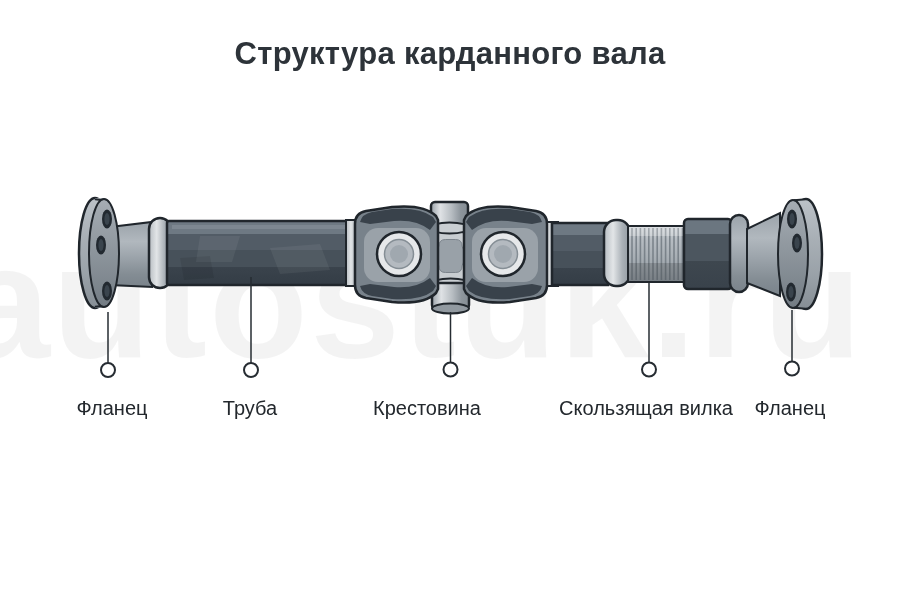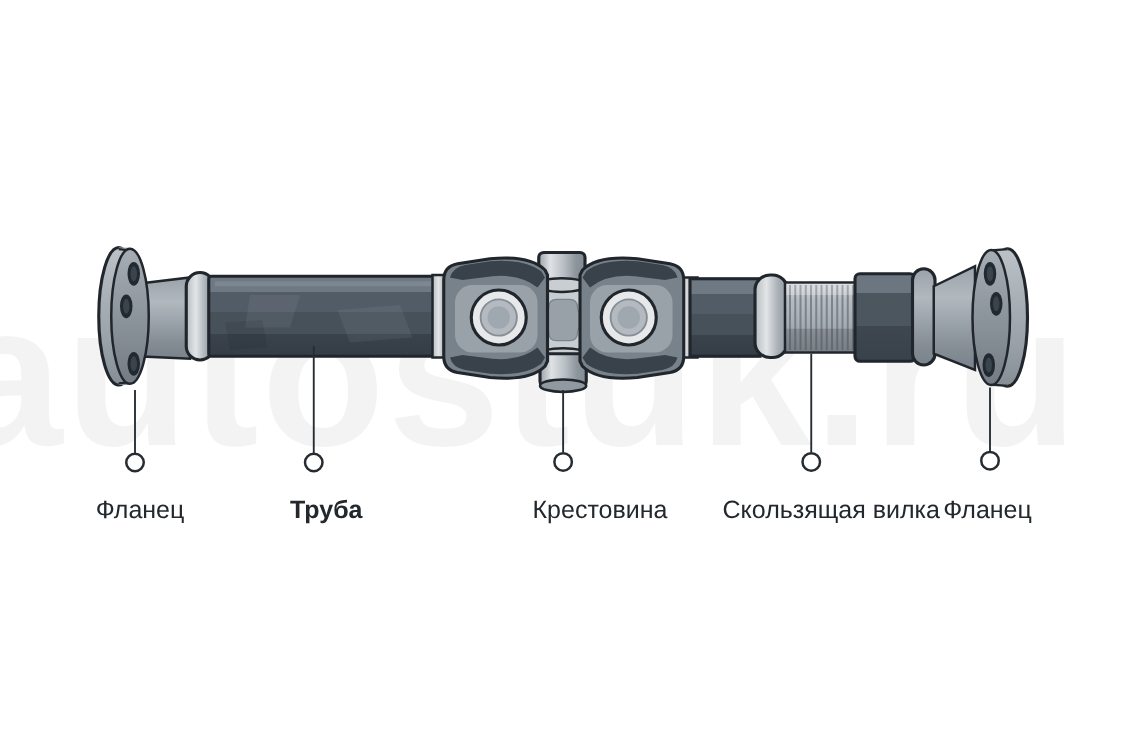--- a/index.html
+++ b/index.html
@@ -20,29 +20,30 @@
     margin:0;font-size:31px;font-weight:700;color:#2d3339;
     letter-spacing:0.3px;white-space:nowrap;
   }
   .shaft-svg{position:absolute;left:0;top:0;}
   .part-label{
     position:absolute;top:392px;transform:translateX(-50%);
     font-size:20px;font-weight:400;color:#23282d;
     text-align:center;line-height:1.6;white-space:nowrap;
   }
   .part-label.wrap{white-space:normal;width:200px;}
-  .l1{left:112px;} .l2{left:261px;font-weight:bold;} .l3{left:480px;text-align:right;} .l4{left:665px;text-align:center;} .l5{left:790px;}
+  .l1{left:112px;} .l2{left:250px;} .l3{left:427px;text-align:right;} .l4{left:646px;text-align:center;} .l5{left:790px;}
 </style>
 </head>
 <body>
 
 <div class="stage">
 
   <div class="watermark">autostuk.ru</div>
 
+  <h1 class="title">Структура карданного вала</h1>
 
   <svg class="shaft-svg" width="900" height="600" viewBox="0 0 900 600">
     <defs>
       <linearGradient id="gradFace" x1="0" y1="0" x2="0" y2="1">
         <stop offset="0" stop-color="#a6adb4"></stop>
           <stop offset="0.45" stop-color="#8f979e"></stop>
           <stop offset="1" stop-color="#737c84"></stop>
       </linearGradient>
       <linearGradient id="gradRim" x1="0" y1="0" x2="0" y2="1">
         <stop offset="0" stop-color="#bcc2c8"></stop>

